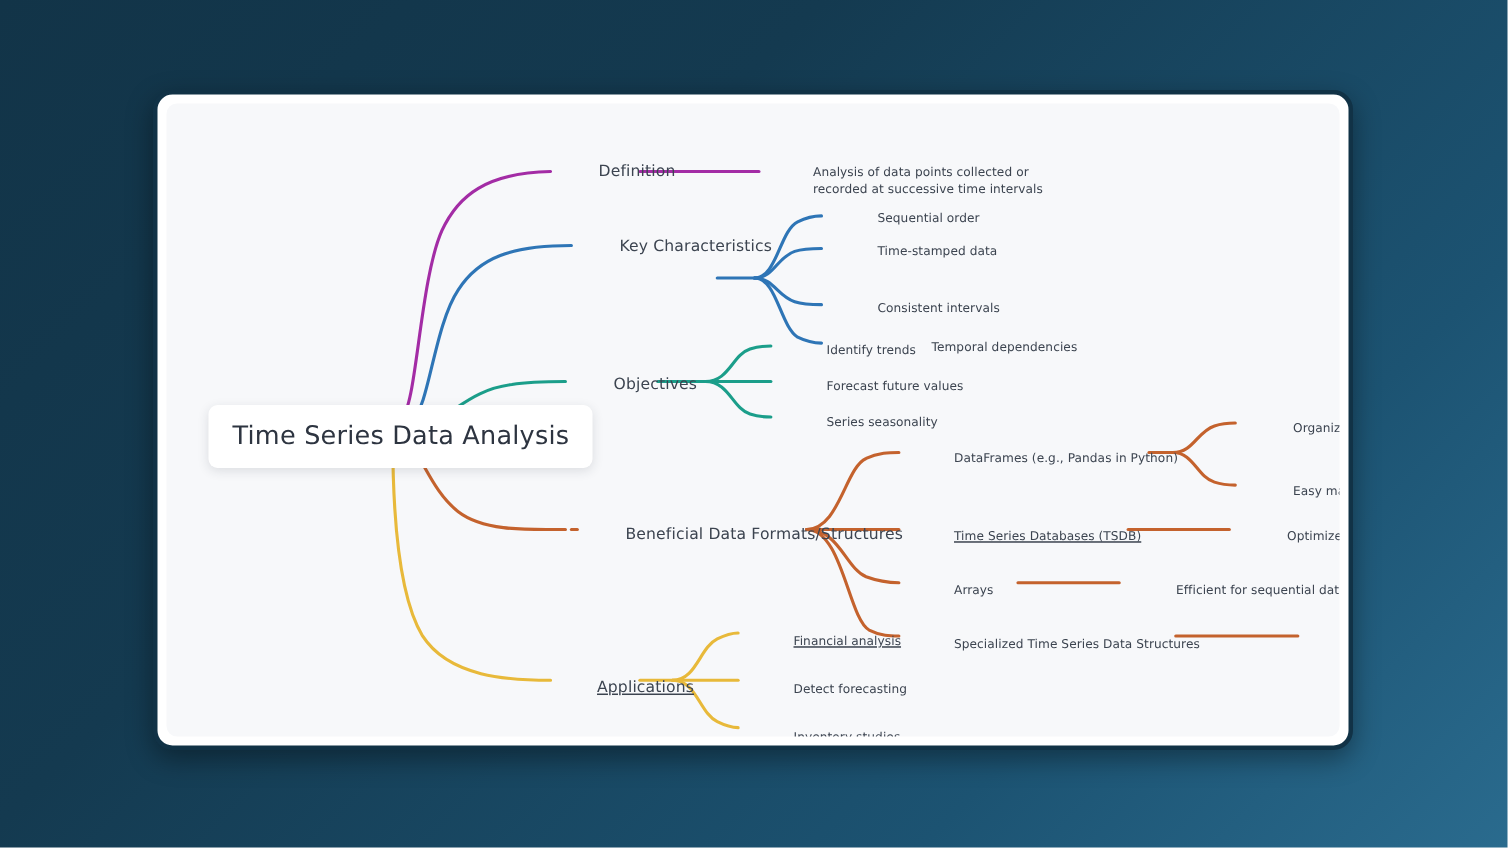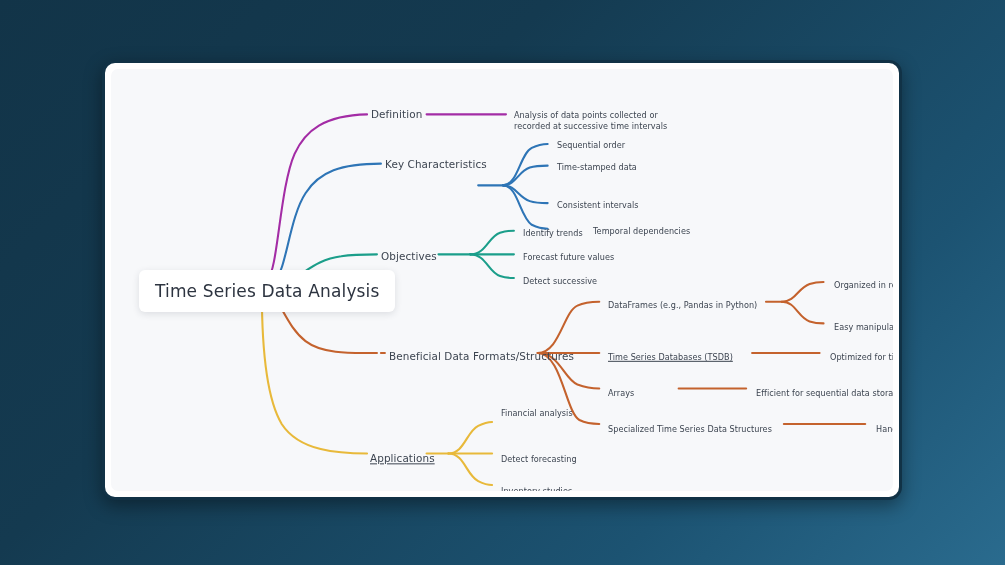--- a/index.html
+++ b/index.html
@@ -40,20 +40,21 @@
   }
   #link-layer path { fill: none; stroke-linecap: round; }
 
   
   .node {
     position: absolute;
     transform: translateY(-50%);
     white-space: nowrap;
     color: #3c4450;
     line-height: 1.28;
+    margin-left: 28px;
   }
 
   #root-node {
     position: absolute;
     transform: translateY(-50%);
     background: #ffffff;
     border-radius: 6px;
     padding: 11px 16px;
     font-size: 17px;
     color: #2d3440;
@@ -123,36 +124,36 @@
 
     <div class="node lvl1" style="left:274px; top:96px;">Key Characteristics</div>
     <div class="node lvl2" style="left:446px; top:76px;">Sequential order</div>
     <div class="node lvl2" style="left:446px; top:98px;">Time-stamped data</div>
     <div class="node lvl2" style="left:446px; top:136px;">Consistent intervals</div>
     <div class="node lvl2" style="left:446px; top:162px;padding-left:36px;">Temporal dependencies</div>
 
     <div class="node lvl1" style="left:270px; top:188px;">Objectives</div>
     <div class="node lvl2" style="left:412px; top:164px;">Identify trends</div>
     <div class="node lvl2" style="left:412px; top:188px;">Forecast future values</div>
-    <div class="node lvl2" style="left:412px; top:212px;">Detect successive</div>
+    <div class="node lvl2" style="left:412px; top:212px;">Series seasonality</div>
 
     <div class="node lvl1" style="left:278px; top:288px;">Beneficial Data Formats/Structures</div>
 
     <div class="node lvl2" style="left:497px; top:236px;">DataFrames (e.g., Pandas in Python)</div>
     <div class="node lvl3" style="left:723px; top:216px;">Organized in rows and columns</div>
     <div class="node lvl3" style="left:723px; top:258px;">Easy manipulation of time series</div>
 
     <div class="node lvl2" style="left:497px; top:288px;text-decoration:underline;">Time Series Databases (TSDB)</div>
     <div class="node lvl3" style="left:719px; top:288px;">Optimized for time-stamped data</div>
 
     <div class="node lvl2" style="left:497px; top:324px;">Arrays</div>
     <div class="node lvl3" style="left:645px; top:324px;">Efficient for sequential data storage</div>
 
     <div class="node lvl2" style="left:497px; top:360px;">Specialized Time Series Data Structures</div>
     <div class="node lvl3" style="left:765px; top:360px;">Handling large time series efficiently</div>
 
     <div class="node lvl1" style="left:259px; top:390px;text-decoration:underline;">Applications</div>
-    <div class="node lvl2" style="left:390px; top:344px;">Financial analysis</div>
+    <div class="node lvl2" style="left:390px; top:358px;text-decoration:underline;">Financial analysis</div>
     <div class="node lvl2" style="left:390px; top:390px;">Detect forecasting</div>
     <div class="node lvl2" style="left:390px; top:422px;">Inventory studies</div>
 
   </div>
 </div>
 
 </body></html>

